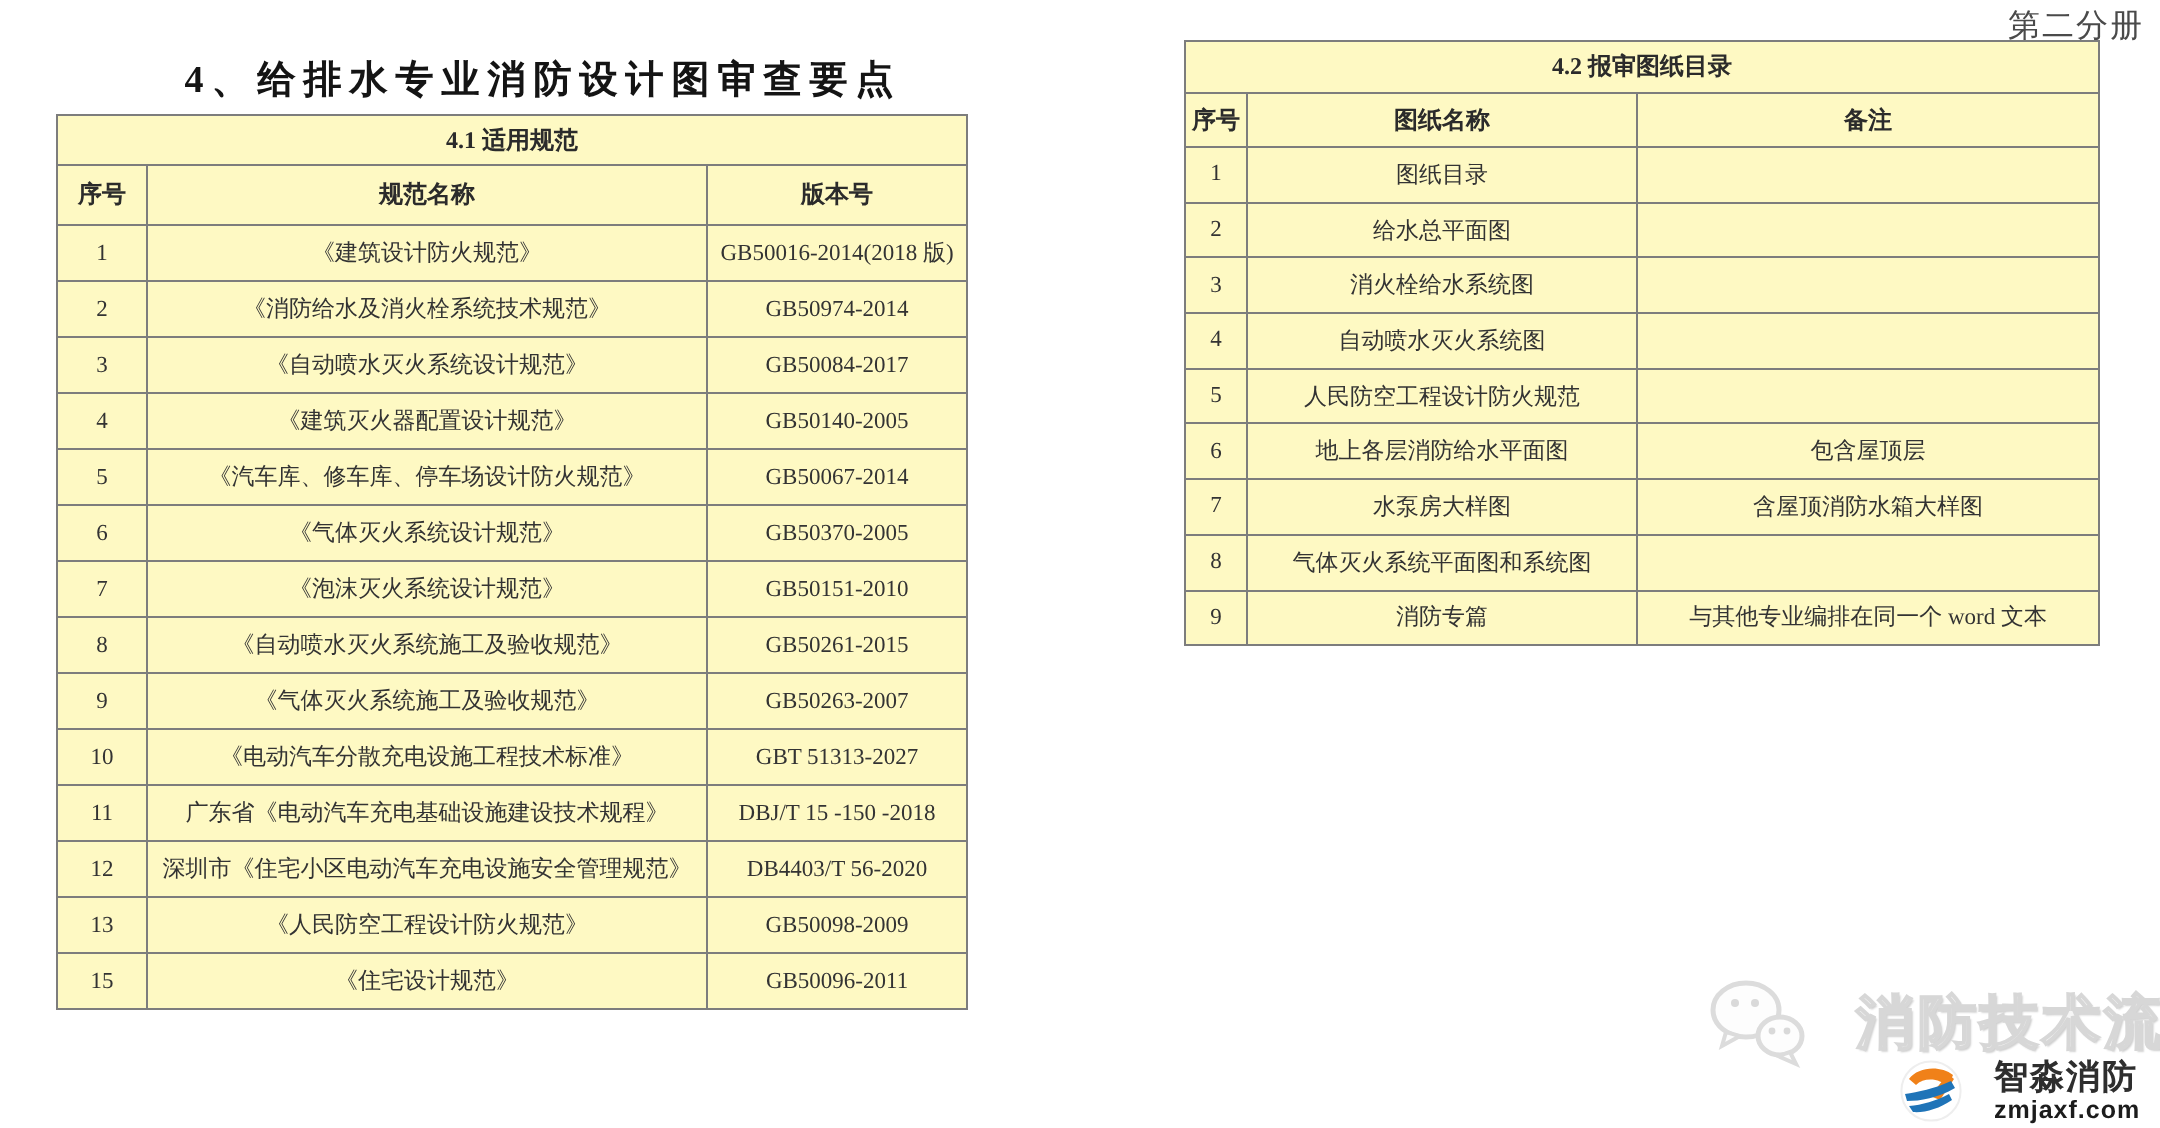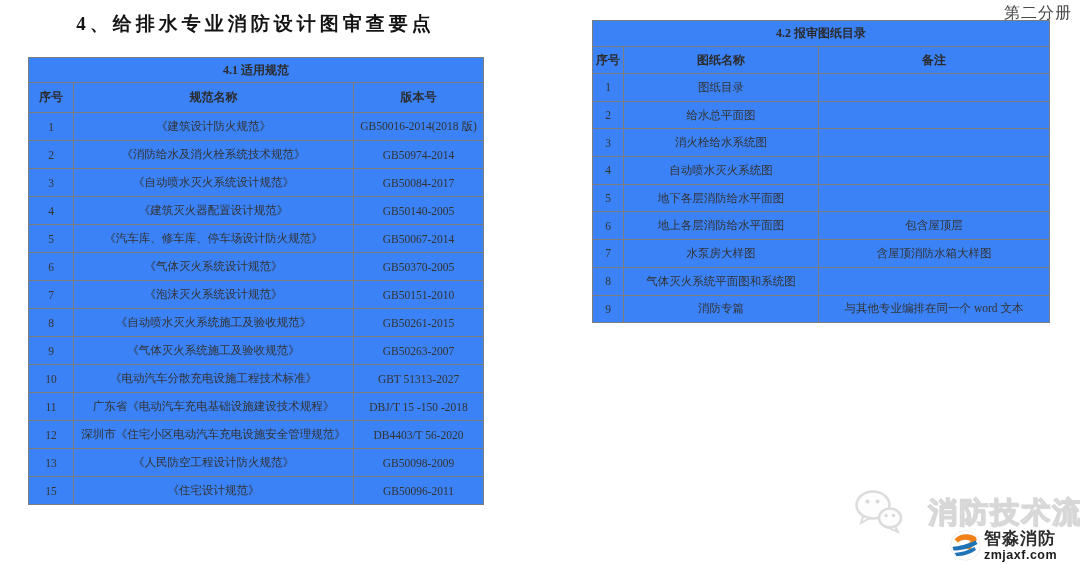--- a/index.html
+++ b/index.html
@@ -8,25 +8,25 @@
     background:#ffffff;color:#333;
     font-family:"Liberation Serif","DejaVu Serif",serif;
   }
   .corner-label{
     position:absolute;top:3px;left:1004px;
     font-size:16px;color:#4a4a4a;letter-spacing:1px;
   }
   .page-title{
     position:absolute;top:11px;left:28px;width:455px;
     text-align:center;font-size:19px;font-weight:bold;color:#141414;
-    letter-spacing:4px;margin:0;white-space:nowrap;
+    letter-spacing:4px;margin:16px;white-space:nowrap;
   }
   table{
     position:absolute;border-collapse:collapse;table-layout:fixed;
-    border:1.5px solid #5a5a5a;background:#3b82f6;padding-left:45px;
+    border:1.5px solid #5a5a5a;background:#fef9c3;padding-left:45px;
   }
   th,td{
     border:1px solid #7d7d7d;text-align:center;vertical-align:middle;
     padding:0 2px;font-size:11.5px;font-weight:normal;color:#333;
     overflow:hidden;white-space:nowrap;
   }
   tr.cap th,tr.head th{font-weight:bold;font-size:12px;color:#2b2b2b;}
   .t1{left:28px;top:57px;width:455px;}
   .t1 tr{height:28px;}
   .t1 tr.cap{height:25px;}
@@ -40,21 +40,21 @@
   }
   .wm-text{
     font-size:29px;font-weight:bold;letter-spacing:2px;line-height:1;
     color:#f6f6f6;-webkit-text-stroke:1px #d7d7d7;
     text-shadow:1px 1px 1px #cfcfcf;white-space:nowrap;margin-left:4px;
   }
   .brand{
     position:absolute;left:950px;top:530px;display:flex;align-items:flex-start;
     font-family:"Liberation Sans","DejaVu Sans",sans-serif;
   }
-  .brand-texts{margin-left:3px;line-height:1;}
+  .brand-texts{margin-left:16px;line-height:1;}
   .brand-name{font-size:17px;font-weight:bold;color:#2e2e2e;letter-spacing:1px;}
   .brand-url{font-size:12.5px;font-weight:bold;color:#1c1c1c;margin-top:2px;letter-spacing:0.5px;}
 </style>
 </head>
 <body>
 
 <div class="corner-label">第二分册</div>
 
 <h1 class="page-title">4、给排水专业消防设计图审查要点</h1>
 
@@ -176,21 +176,21 @@
         <td>消火栓给水系统图</td>
         <td></td>
       </tr>
       <tr>
         <td>4</td>
         <td>自动喷水灭火系统图</td>
         <td></td>
       </tr>
       <tr>
         <td>5</td>
-        <td>地下各层消防给水平面图</td>
+        <td>人民防空工程设计防火规范</td>
         <td></td>
       </tr>
       <tr>
         <td>6</td>
         <td>地上各层消防给水平面图</td>
         <td>包含屋顶层</td>
       </tr>
       <tr>
         <td>7</td>
         <td>水泵房大样图</td>

